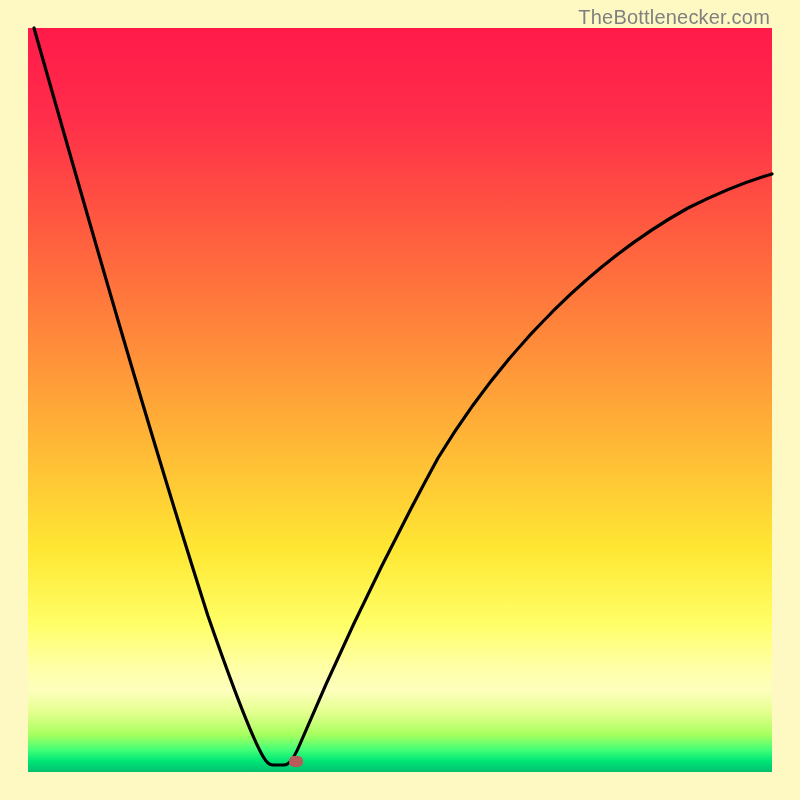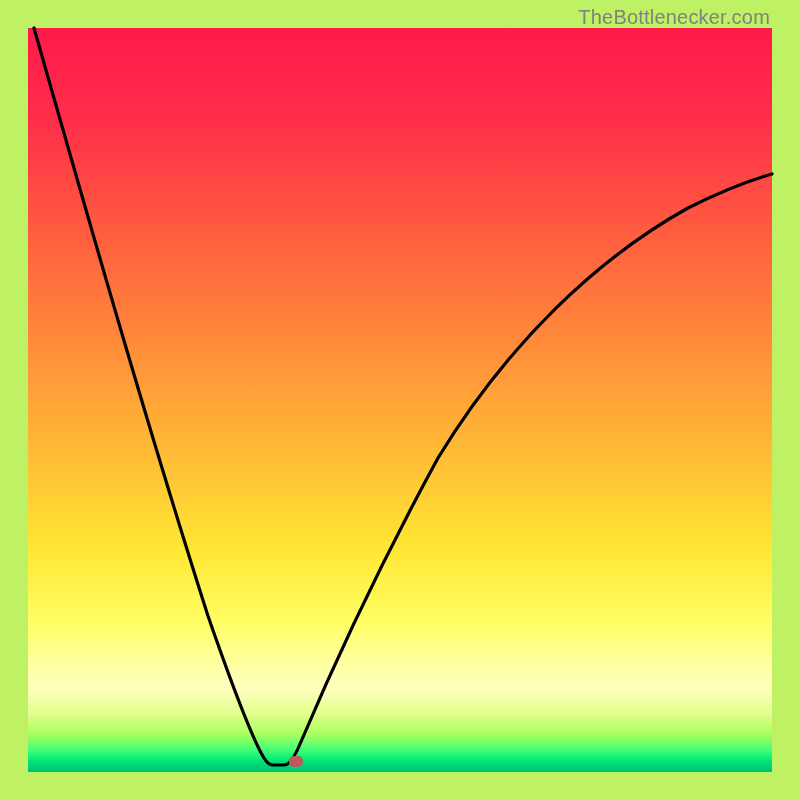--- a/index.html
+++ b/index.html
@@ -9,21 +9,21 @@
     height: 800px;
     background: #000000;
     overflow: hidden;
   }
   .frame {
     position: absolute;
     left: 0;
     top: 0;
     width: 800px;
     height: 800px;
-    background: #bef264;
+    background: #fef9c3;
   }
   .plot-area {
     position: absolute;
     left: 28px;
     top: 28px;
     width: 744px;
     height: 744px;
     
     background: linear-gradient(
       to bottom,

